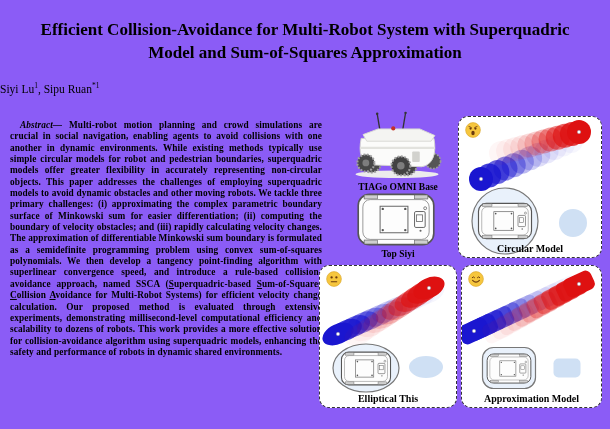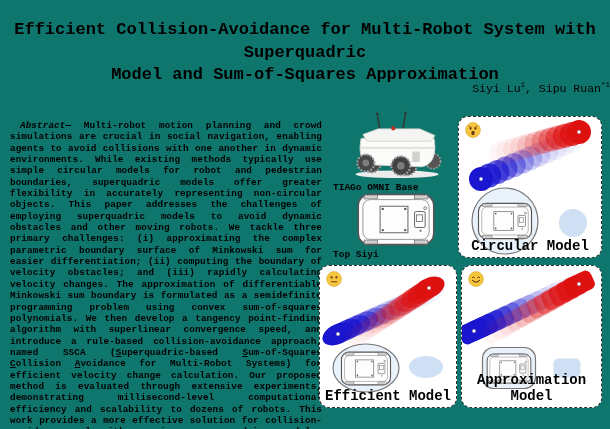--- a/index.html
+++ b/index.html
@@ -1,39 +1,39 @@
 <!DOCTYPE html>
 <html style="--container-fill: #e9f1fb; --shape-outline: #777777; --obstacle-fill: #cfe0f4;"><head>
 <meta charset="utf-8">
 <style>
   html,body{margin:0;padding:0;background:#fff;}
-  .page{position:relative;width:610px;height:429px;background:#0f766e;overflow:hidden;
-        font-family:Liberation Mono, monospace;color:#000;}
+  .page{position:relative;width:610px;height:429px;background:#8b5cf6;overflow:hidden;
+        font-family:Liberation Serif, serif;color:#000;}
   .title{position:absolute;top:19px;left:0;width:100%;text-align:center;
          font-weight:bold;font-size:17px;line-height:22.5px;}
-  .authors{position:absolute;top:81px;left:0;width:100%;text-align:right;font-size:11.5px;}
+  .authors{position:absolute;top:81px;left:0;width:100%;text-align:left;font-size:11.5px;}
   .authors sup{font-size:7.5px;}
   .abstract{position:absolute;left:10px;top:120px;width:312px;margin:0;
             font-size:9.3px;line-height:11.35px;font-weight:bold;text-align:justify;
             text-indent:10px;letter-spacing:0.1px;}
   .abs-label{font-style:italic;}
   .u{text-decoration:underline;}
   .photo{position:absolute;left:346px;top:109px;width:104px;height:72px;}
   .topview{position:absolute;left:354px;top:191px;width:84px;height:57px;}
-  .caption{position:absolute;font-weight:bold;font-size:9.5px;}
+  .caption{position:absolute;text-align:center;font-weight:bold;font-size:9.5px;}
   #cap-photo{left:333px;top:182px;width:130px;}
   #cap-topview{left:333px;top:249px;width:130px;}
   .panel{position:absolute;border:1.2px dashed #333;border-radius:10px;box-sizing:border-box;background:#fff;}
   #panel-circular{left:458px;top:116px;width:144px;height:142px;}
   #panel-elliptical{left:319px;top:265px;width:138px;height:143px;}
   #panel-superquadric{left:461px;top:265px;width:141px;height:143px;}
   .panel svg.plot{position:absolute;left:0;top:0;width:100%;height:100%;}
   .panel .emoji{position:absolute;left:6px;top:5px;width:16px;height:16px;}
   .panel .plabel{position:absolute;bottom:3px;left:0;width:100%;text-align:center;
-                 font-weight:bold;font-size:14px;}
+                 font-weight:bold;font-size:10px;}
   .cont{fill:var(--container-fill);stroke:var(--shape-outline);stroke-width:1.2;}
   .obst{fill:var(--obstacle-fill);}
   .hiddenDefs{position:absolute;width:0;height:0;overflow:hidden;}
 </style>
 </head>
 <body>
 
 <div class="page">
 
   <svg class="hiddenDefs" aria-hidden="true">
@@ -167,21 +167,21 @@
         <circle cx="18" cy="68" r="1.7" fill="#fff" stroke="#99a" stroke-width="0.5"></circle>
         <circle cx="109" cy="22" r="1.7" fill="#fff" stroke="#99a" stroke-width="0.5"></circle>
         <ellipse cx="106" cy="101" rx="17" ry="11" class="obst"></ellipse>
       </svg>
     <span class="emoji"><svg width="16" height="16" viewBox="0 0 16 16">
           <circle cx="8" cy="8" r="7.4" fill="#f6c63e" stroke="#d9a42a" stroke-width="0.6"></circle>
           <circle cx="5.6" cy="6.4" r="1.15" fill="#6b3a0e"></circle>
           <circle cx="10.4" cy="6.4" r="1.15" fill="#6b3a0e"></circle>
       <path d="M5.3,10.8 L10.7,10.8" stroke="#6b3a0e" stroke-width="1.1" stroke-linecap="round"></path>
         </svg></span>
-    <div class="plabel">Efficient Model</div>
+    <div class="plabel">Elliptical This</div>
   </div>
 
   <div class="panel" id="panel-superquadric">
     <svg class="plot">
         <rect x="20.5" y="81.5" width="53" height="41" rx="11" class="cont"></rect>
         <use href="#robot-top" x="24" y="86" width="46" height="33"></use>
         <rect x="87" y="13" width="30" height="20" rx="6" fill="#1a16d0" fill-opacity="0.04" transform="rotate(-25 102 23)"></rect>
         <rect x="78.8" y="16.8" width="30" height="20" rx="6" fill="#1a16d0" fill-opacity="0.045" transform="rotate(-25 93.8 26.8)"></rect>
         <rect x="70.6" y="20.6" width="30" height="20" rx="6" fill="#1a16d0" fill-opacity="0.063" transform="rotate(-25 85.6 30.6)"></rect>
         <rect x="62.5" y="24.5" width="30" height="20" rx="6" fill="#1a16d0" fill-opacity="0.095" transform="rotate(-25 77.5 34.5)"></rect>

